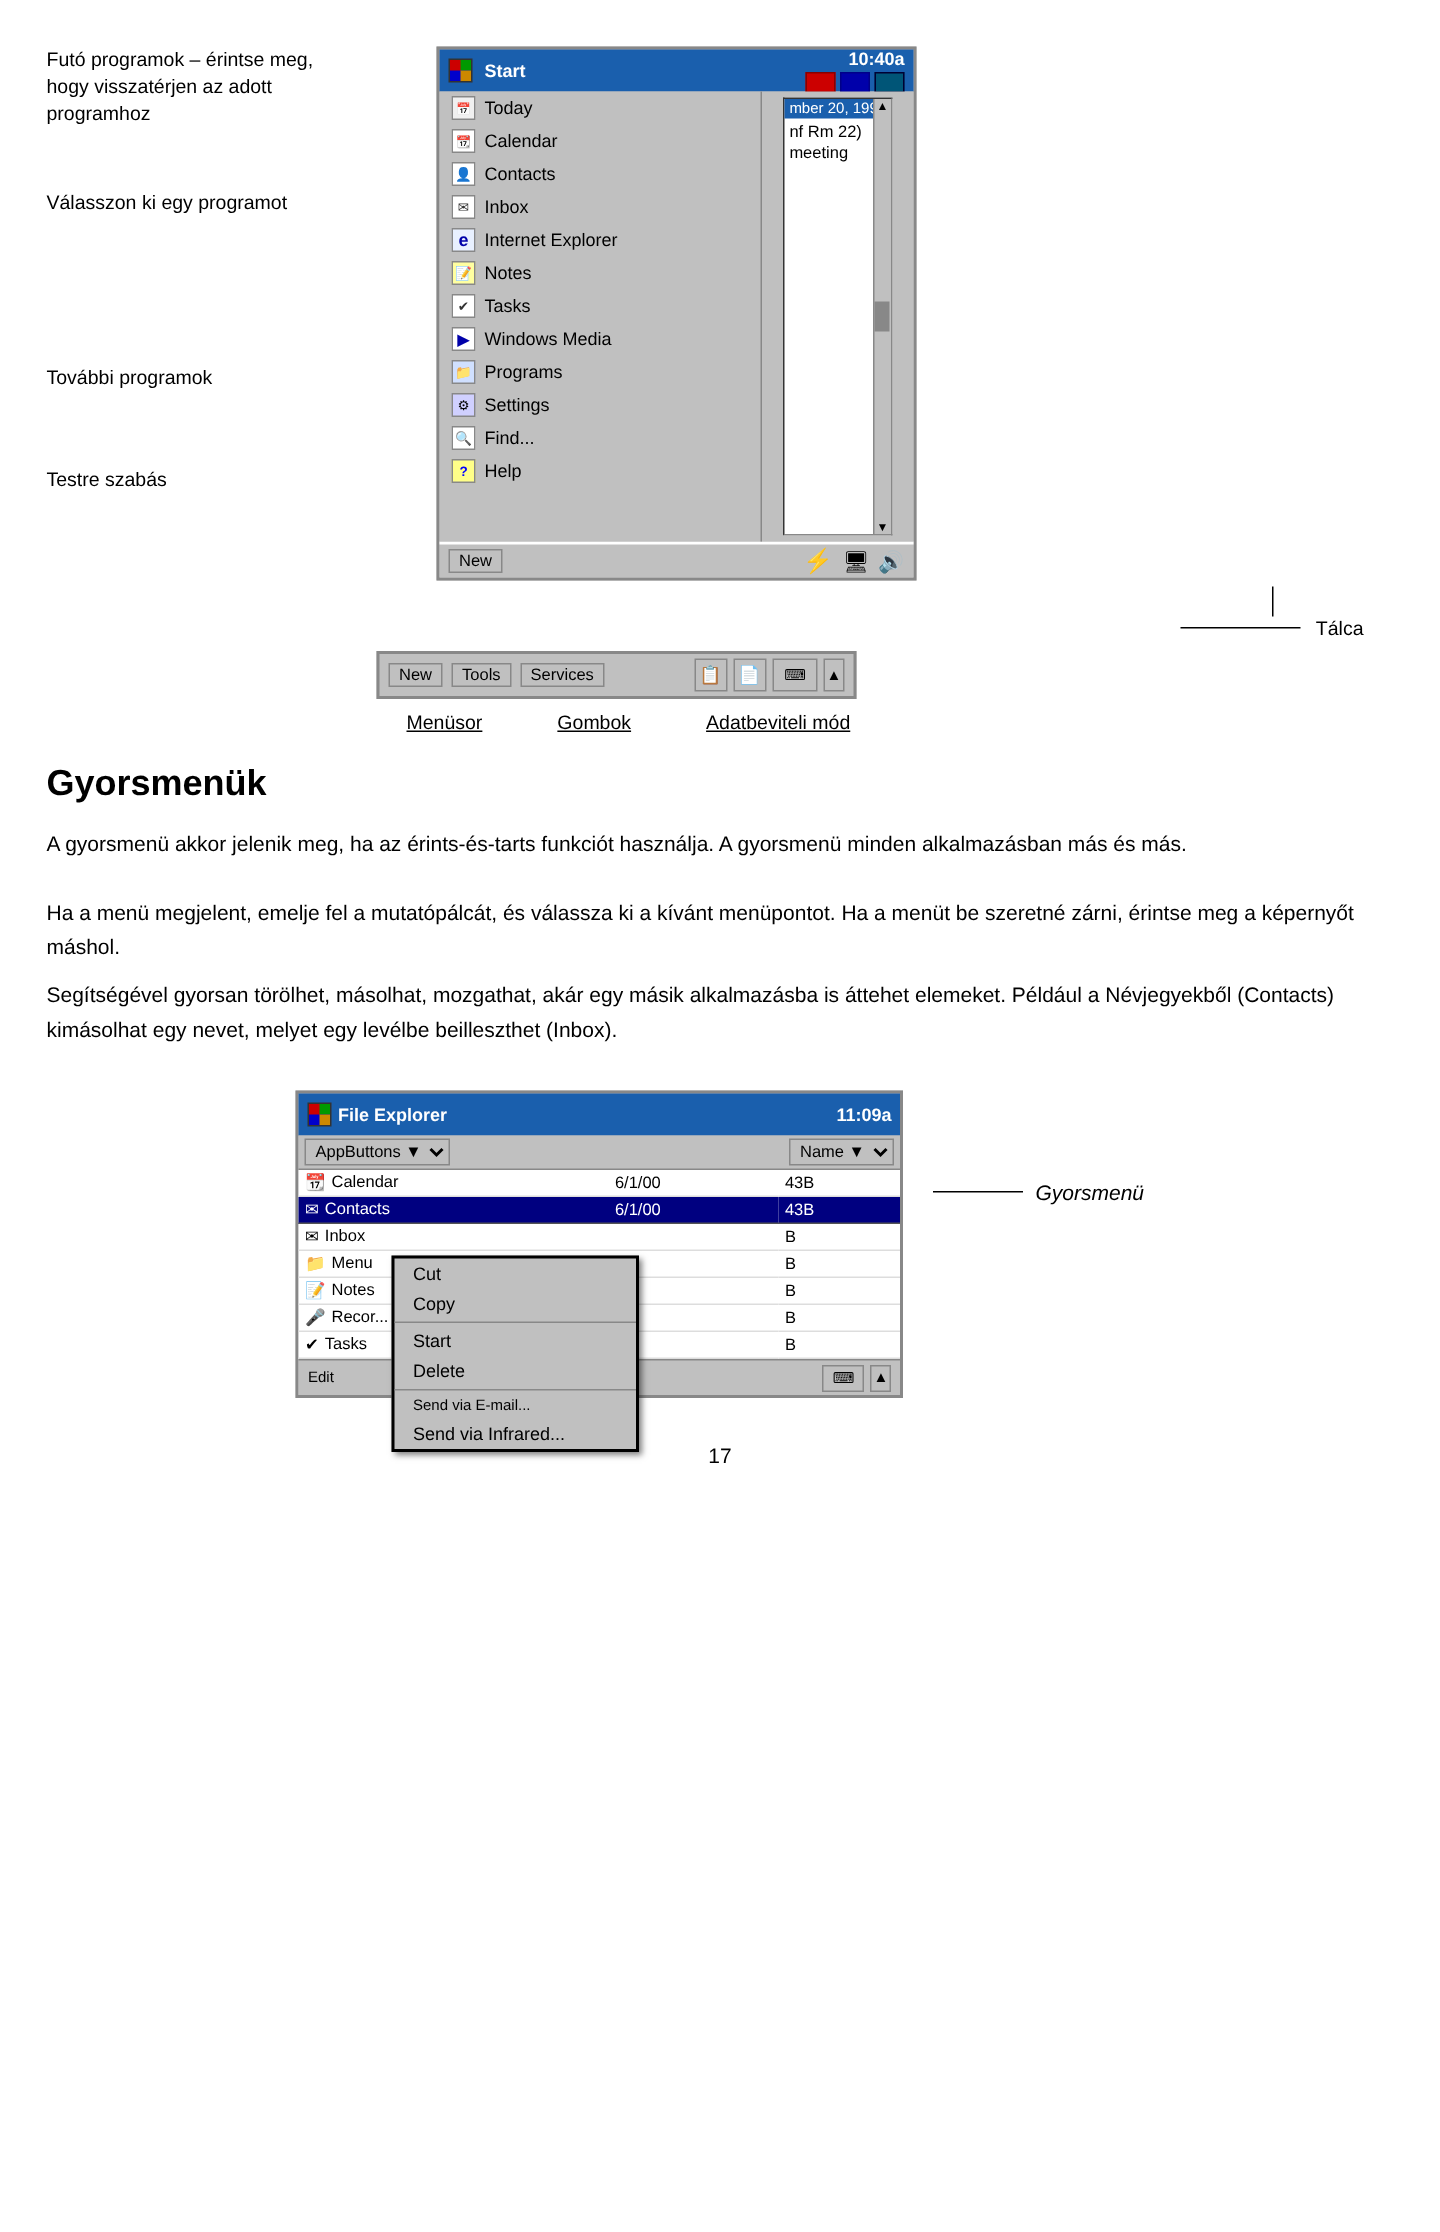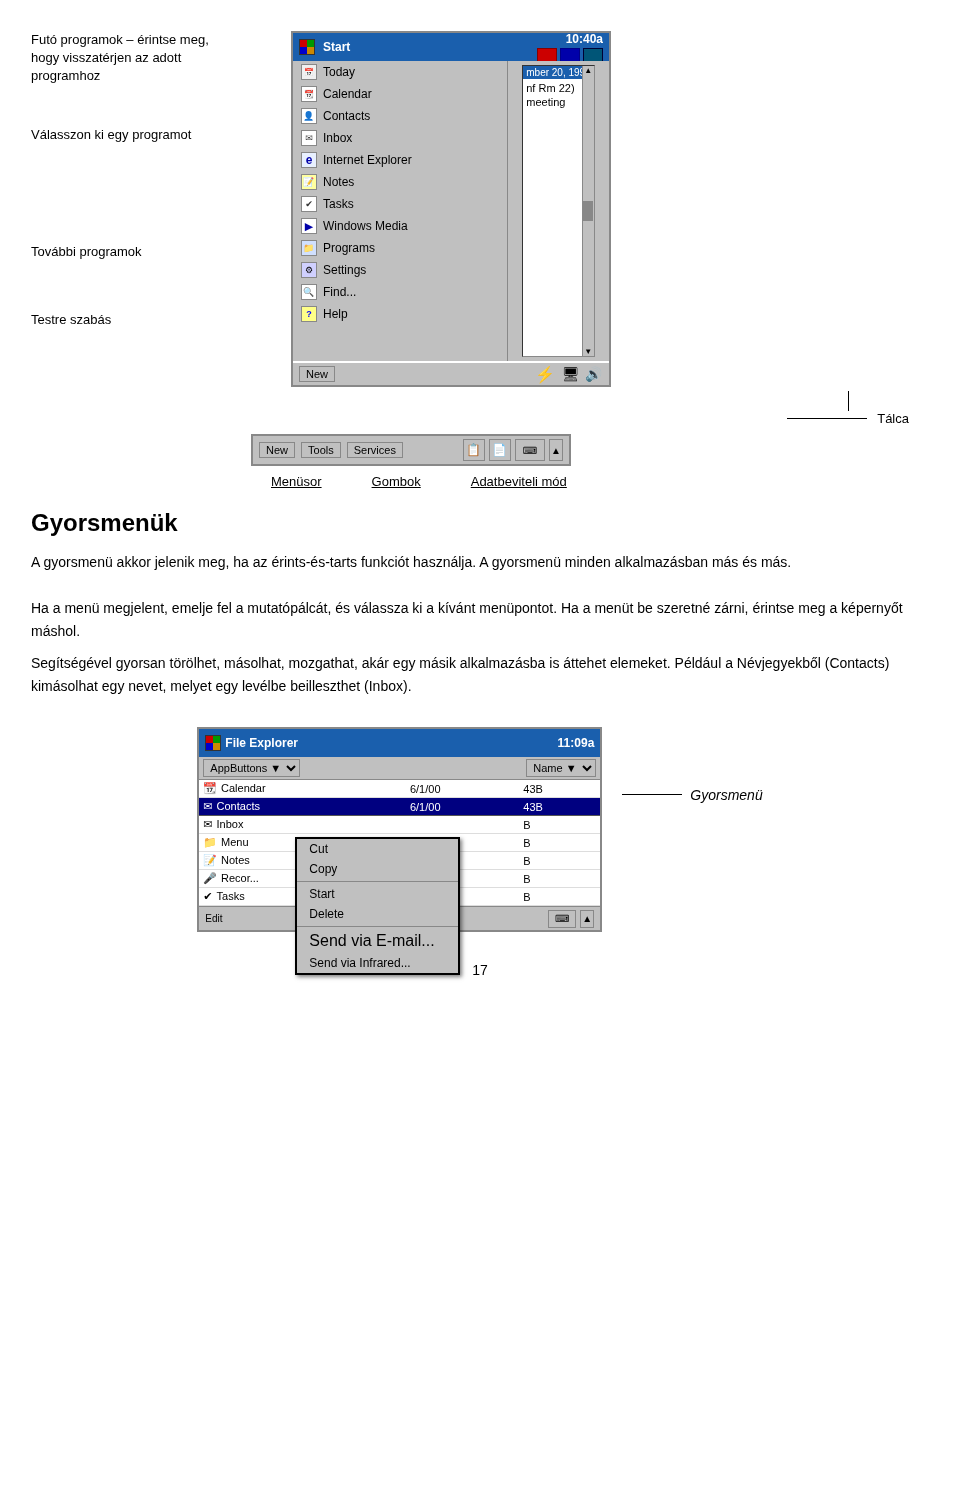--- a/index.html
+++ b/index.html
@@ -311,28 +311,28 @@
           <td style="padding:2px 4px; border-bottom:1px solid #ddd; display:flex; align-items:center; gap:4px;">
             <span>✔</span>
             <span>Tasks</span>
           </td>
           <td style="padding:2px 4px; border-bottom:1px solid #ddd;"></td>
           <td style="padding:2px 4px; border-bottom:1px solid #ddd;">B</td>
         </tr>
       </tbody>
         </table>
 
-      <div style="position:absolute; top:108px; left:96px; background:#c0c0c0; border:2px solid #000; width:165px; z-index:10; box-shadow:2px 2px 4px rgba(0,0,0,0.5);">
+      <div style="position:absolute; top:108px; left:62px; background:#c0c0c0; border:2px solid #000; width:165px; z-index:10; box-shadow:2px 2px 4px rgba(0,0,0,0.5);">
         <div style="padding:3px 12px; font-size:12px; cursor:pointer;">Cut</div>
         <div style="padding:3px 12px; font-size:12px; cursor:pointer;">Copy</div>
         <div style="border-top:1px solid #888; margin:2px 0;"></div>
         <div style="padding:3px 12px; font-size:12px; cursor:pointer;">Start</div>
         <div style="padding:3px 12px; font-size:12px; cursor:pointer;">Delete</div>
         <div style="border-top:1px solid #888; margin:2px 0;"></div>
-        <div style="padding:3px 12px; font-size:16px; cursor:pointer;">Send via E-mail...</div>
+        <div style="padding:3px 12px; font-size:10px; cursor:pointer;">Send via E-mail...</div>
         <div style="padding:3px 12px; font-size:12px; cursor:pointer;">Send via Infrared...</div>
       </div>
 
       <div style="background:#c0c0c0; border-top:1px solid #888; display:flex; align-items:center; justify-content:space-between; padding:2px 6px; height:24px;">
         <span style="font-size:10px; cursor:pointer;">Edit</span>
         <div style="display:flex; gap:4px; align-items:center;">
           <div style="width:28px; height:18px; background:#c0c0c0; border:1px solid #888; display:flex; align-items:center; justify-content:center; font-size:10px;">⌨</div>
           <div style="width:14px; height:18px; background:#c0c0c0; border:1px solid #888; display:flex; align-items:center; justify-content:center; font-size:10px;">▲</div>
         </div>
       </div>

